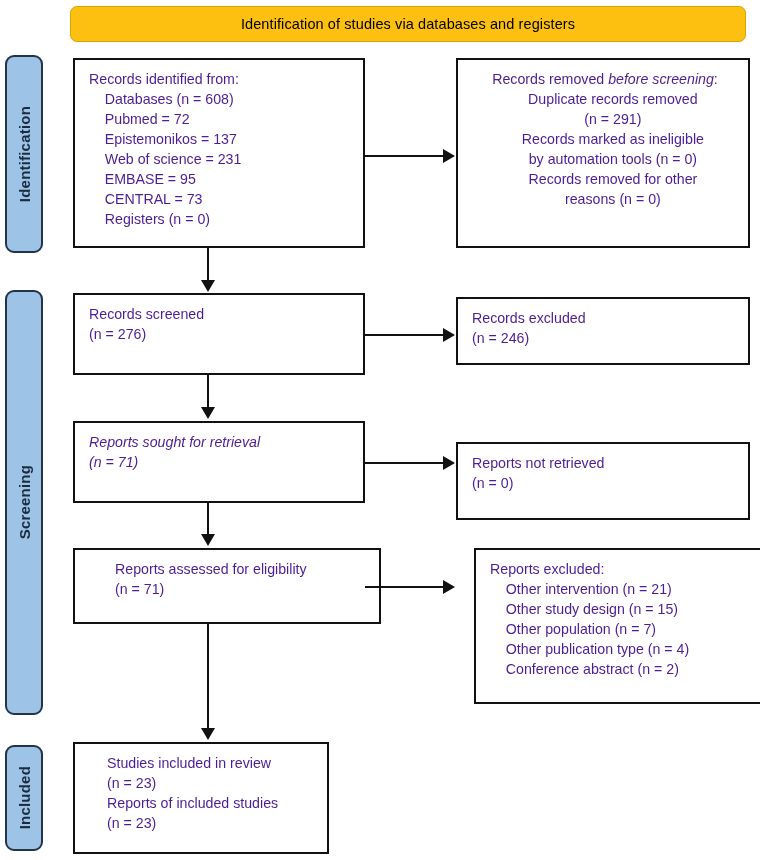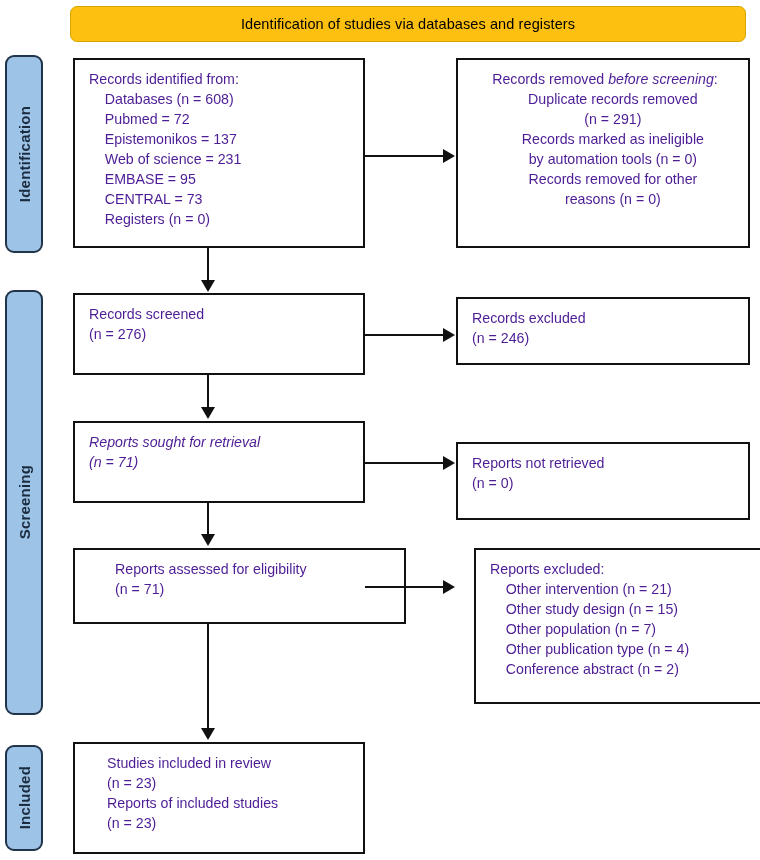--- a/index.html
+++ b/index.html
@@ -78,22 +78,22 @@
     line-height: 20px;
     color: #4c1d95;
     white-space: pre-wrap;
   }
   .box-text .it    { font-style: italic; }
 
   
   #box-identified        { left: 73px; top: 58px;  width: 292px; height: 190px; }
   #box-screened          { left: 73px; top: 293px; width: 292px; height: 82px;  }
   #box-sought            { left: 73px; top: 421px; width: 292px; height: 82px; font-style: italic;  }
-  #box-assessed          { left: 73px; top: 548px; width: 333px; height: 76px; padding-left: 40px;  }
-  #box-included          { left: 73px; top: 742px; width: 292px; height: 112px; padding-left: 32px; }
+  #box-assessed          { left: 73px; top: 548px; width: 308px; height: 76px; padding-left: 40px;  }
+  #box-included          { left: 73px; top: 742px; width: 256px; height: 112px; padding-left: 32px; }
 
   
   #box-removed           { left: 456px; top: 58px;  width: 294px; height: 190px; text-align: center; }
   #box-excluded-records  { left: 456px; top: 297px; width: 294px; height: 68px;  }
   #box-not-retrieved     { left: 456px; top: 423px; width: 294px; height: 78px; margin-top: 19px;  }
   #box-excluded-reports  { left: 456px; top: 548px; width: 294px; height: 156px; margin-left: 18px; }
 
   
   .conn {
     position: absolute;

